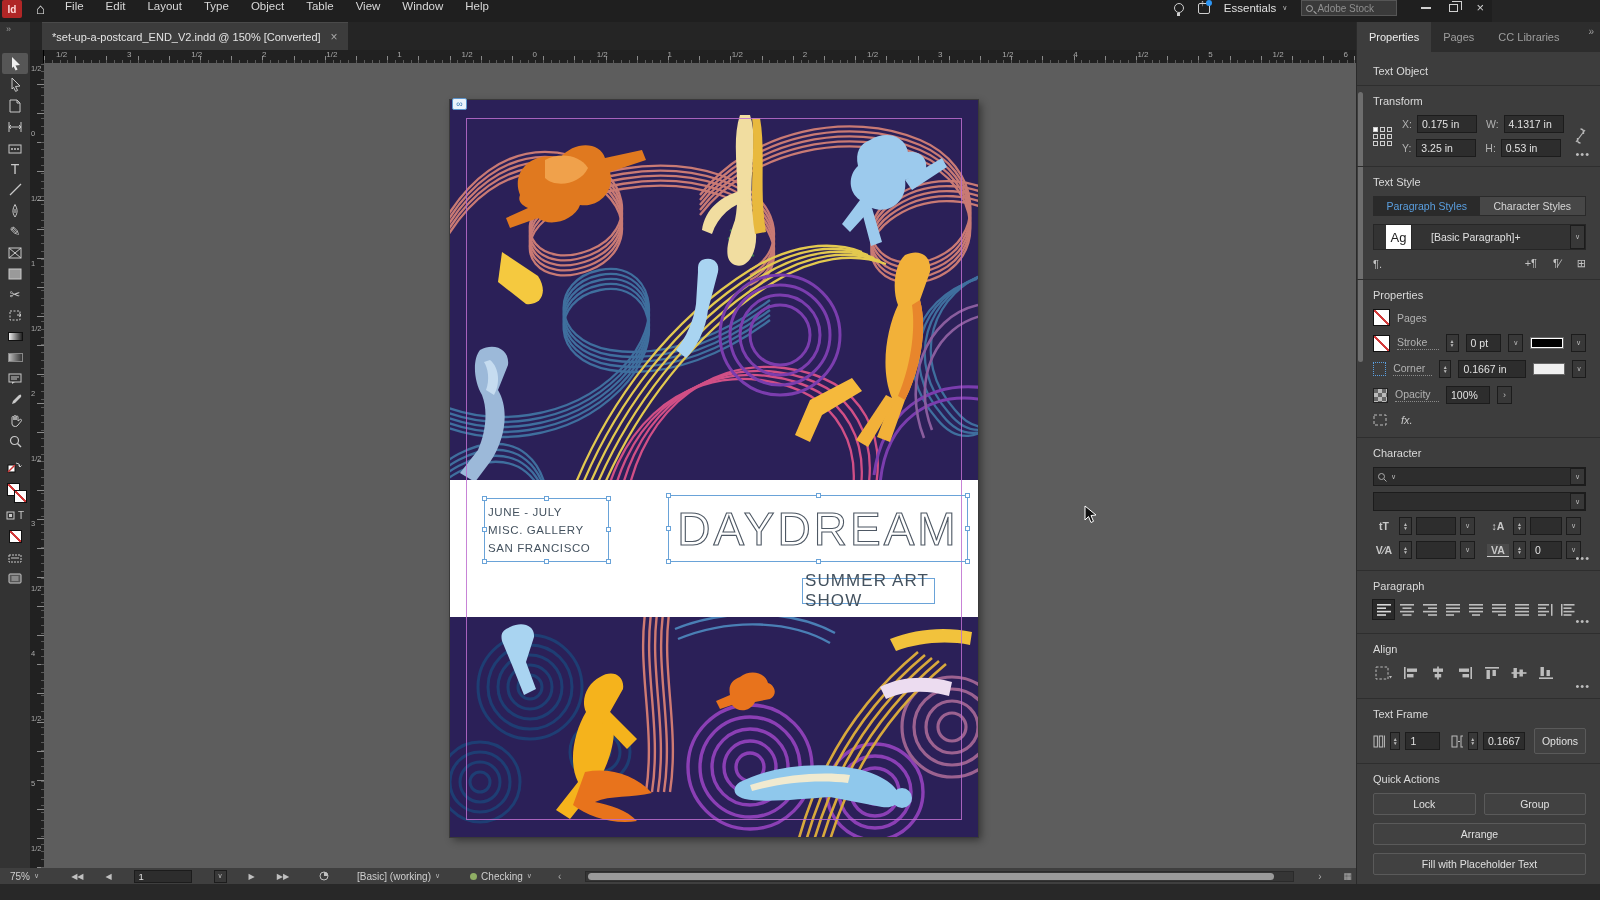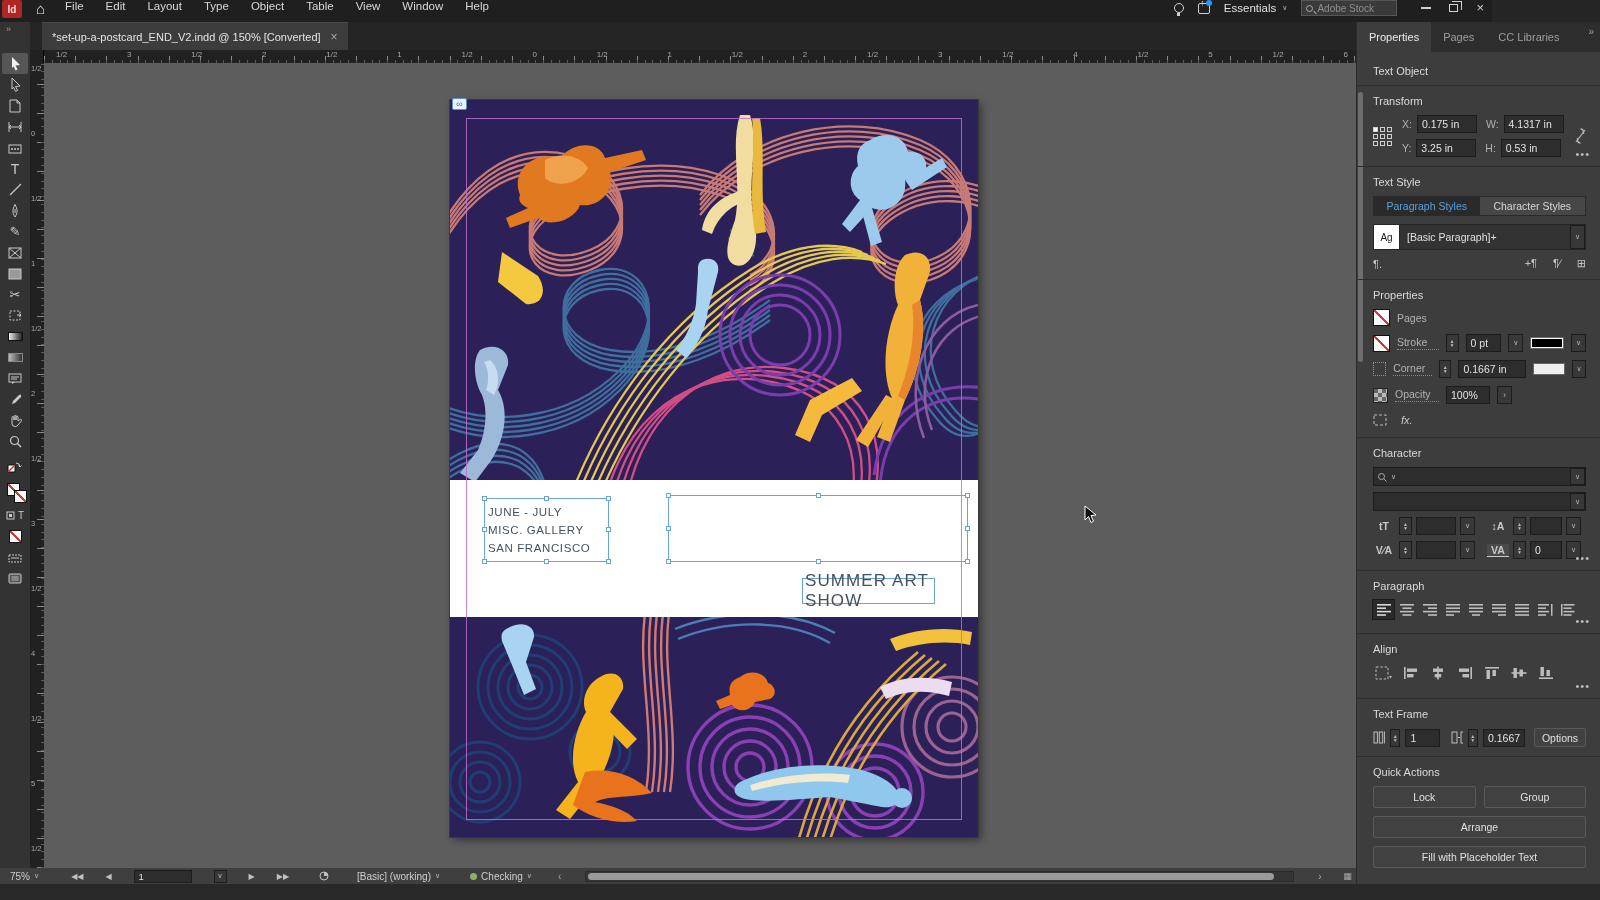--- a/index.html
+++ b/index.html
@@ -126,22 +126,22 @@
   #refgrid{display:grid;grid-template-columns:repeat(3,5px);grid-gap:2px;}
   #refgrid i{width:5px;height:5px;border:1px solid #cfcfcf;display:block;}
   #refgrid i.sel{background:#fff;}
   .trow{display:flex;align-items:center;gap:5px;margin-bottom:6px;}
   
   .style-tabs{display:flex;border:1px solid #2a2a2a;height:20px;margin-bottom:8px;font-size:10.5px;}
   .style-tabs div{flex:1;display:flex;align-items:center;justify-content:center;}
   .style-tabs .on{background:#2a2a2a;color:var(--accent-blue);}
   .style-tabs .off{background:#474747;color:#d6d6d6;}
   #para-style-dd{display:flex;align-items:center;height:26px;background:#333;border:1px solid #262626;}
-  #ag-chip{width:26px;height:24px;background:#fff;color:#222;font-size:10px;display:flex;align-items:center;
-    justify-content:center;margin:0;border-right:1px solid #262626;}
+  #ag-chip{width:26px;height:24px;background:#fff;color:#222;font-size:13px;display:flex;align-items:center;
+    justify-content:center;margin:12px;border-right:1px solid #262626;}
   #para-style-dd .name{flex:1;font-size:10.5px;color:#e0e0e0;padding-left:7px;}
   .iconrow{display:flex;align-items:center;margin-top:7px;color:#c3c3c3;font-size:11px;}
   
   .arow{display:flex;align-items:center;gap:7px;margin-bottom:8px;}
   .swatch{width:17px;height:17px;}
   .stroke-style{width:34px;height:12px;background:#000;border:1px solid #666;box-shadow:inset 0 0 0 1px #fff;}
   .corner-style{width:34px;height:12px;background:#f0f0f0;border:1px solid #666;}
   .opacity-icn{width:15px;height:15px;background:conic-gradient(#bbb 25%,#666 25% 50%,#bbb 50% 75%,#666 75%);
     background-size:8px 8px;border:1px solid #222;}
   .corner-icn{width:14px;height:14px;border:1.4px dotted var(--accent-blue);position:relative;}
@@ -581,20 +581,21 @@
 
       <div id="title-frame" class="tframe abs">
         <span class="handle" style="left:-3px;top:-3px;"></span>
         <span class="handle" style="left:147px;top:-3px;"></span>
         <span class="handle" style="right:-3px;top:-3px;"></span>
         <span class="handle" style="left:-3px;top:30px;"></span>
         <span class="handle" style="right:-3px;top:30px;"></span>
         <span class="handle" style="left:-3px;bottom:-3px;"></span>
         <span class="handle" style="left:147px;bottom:-3px;"></span>
         <span class="handle" style="right:-3px;bottom:-3px;"></span>
+        <span class="title">DAYDREAM</span>
       </div>
 
       <div id="subtitle-frame" class="tframe abs">
         <span class="sub">SUMMER ART SHOW</span>
       </div>
     </div>
 
     <div id="cursor" class="abs">
       <svg width="13" height="19">
           <path d="M1,1 L1,15 L4.5,11.5 L7,17.5 L9.5,16.3 L7,10.5 L12,10 Z" fill="#111" stroke="#fff" stroke-width="1"></path>
@@ -955,21 +956,21 @@
         <svg width="16" height="13" style="margin-left:6px;">
             <rect x="1" y="1" width="5" height="11" fill="none" stroke="#bdbdbd"></rect>
             <rect x="10" y="1" width="5" height="11" fill="none" stroke="#bdbdbd"></rect>
             <line x1="7" y1="6.5" x2="9" y2="6.5" stroke="#bdbdbd"></line>
           </svg>
         <span class="stepper">
             <span>▲</span>
             <span>▼</span>
           </span>
         <span class="field" style="width:42px;">0.1667</span>
-        <span class="qa-btn" style="flex:none;width:52px;height:19px;margin-left:4px;">Options</span>
+        <span class="qa-btn" style="flex:none;width:52px;height:26px;margin-left:4px;">Options</span>
       </div>
     </div>
 
     <div class="section" style="border-bottom:none;">
       <div class="sec-h">Quick Actions</div>
       <div class="qa-row">
         <span class="qa-btn">Lock</span>
         <span class="qa-btn">Group</span>
       </div>
       <div class="qa-row">

